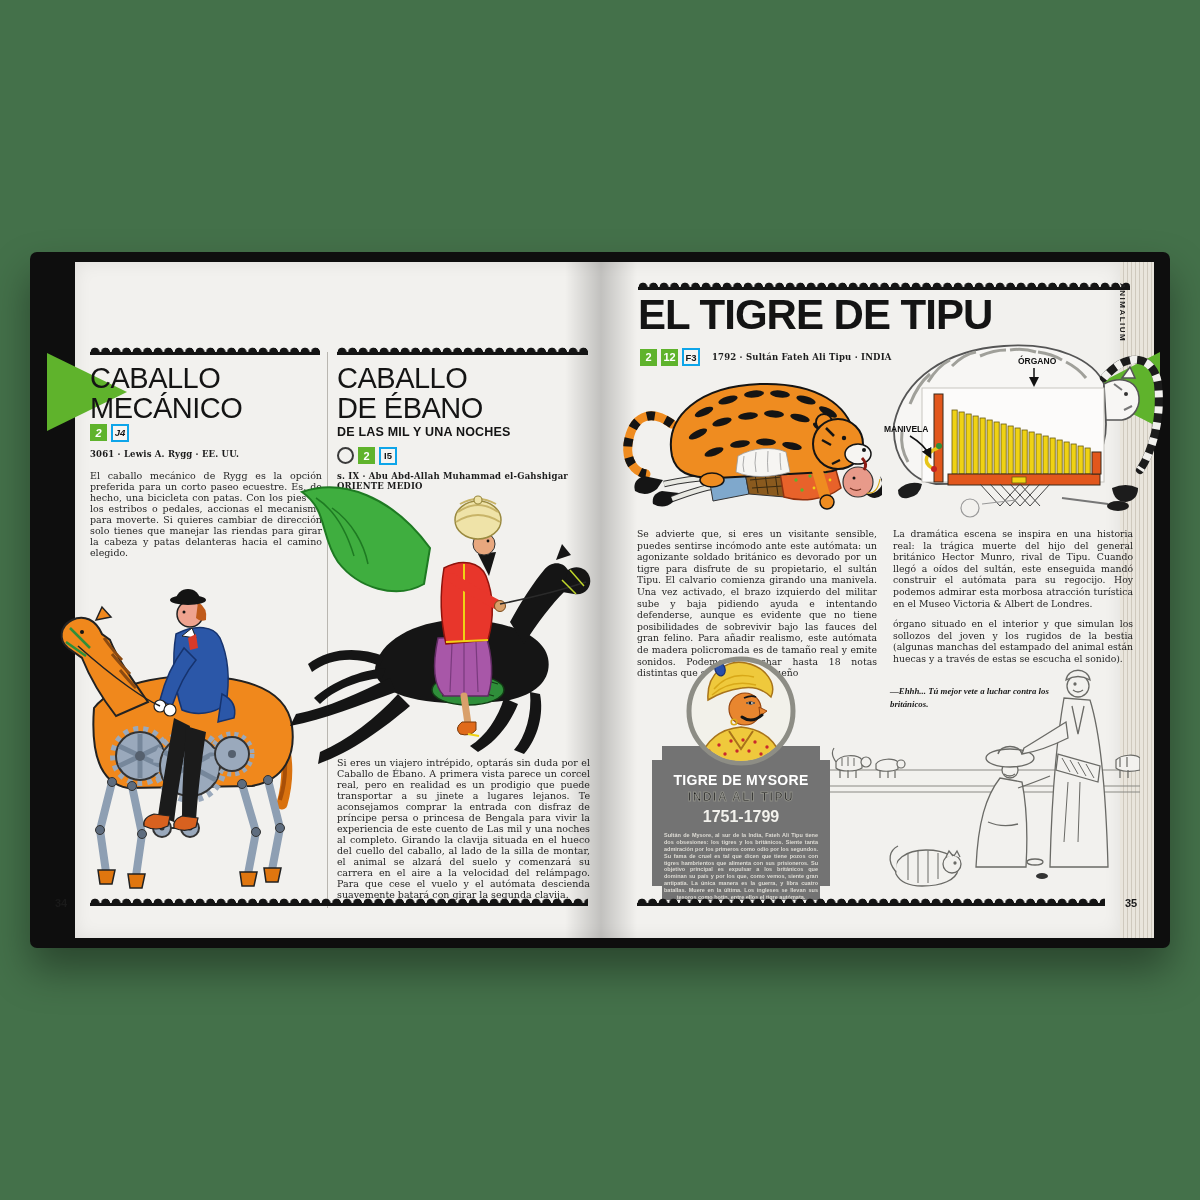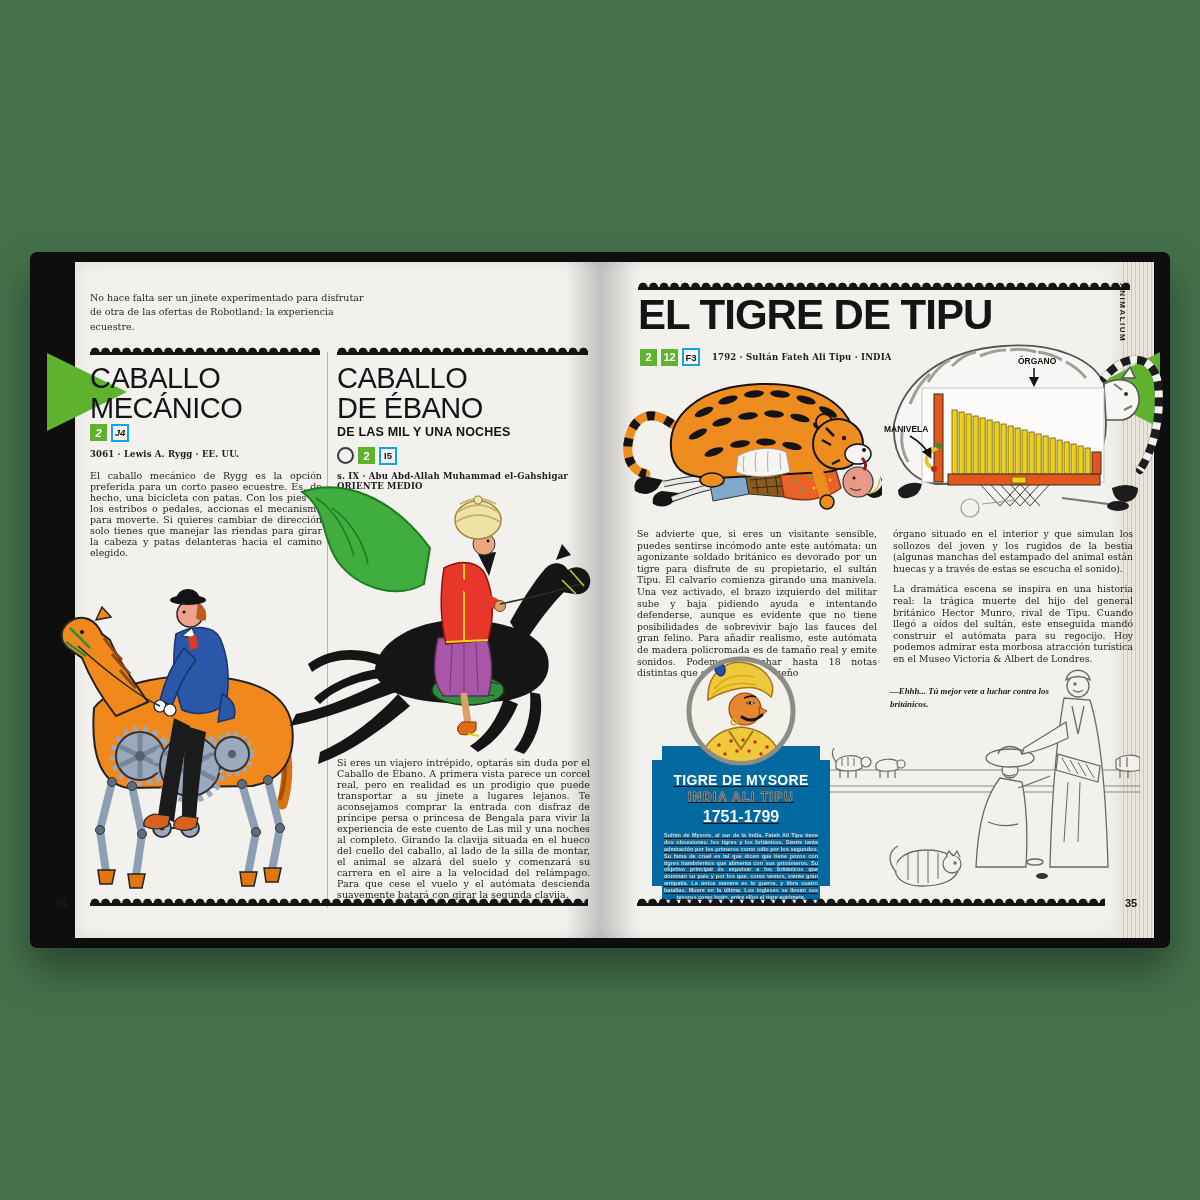--- a/index.html
+++ b/index.html
@@ -48,46 +48,45 @@
   .animalium{position:absolute;left:1118px;top:283px;writing-mode:vertical-rl;
     font-size:8px;font-weight:bold;letter-spacing:1.5px;color:#222;}
   .colA{position:absolute;left:637px;top:528px;width:240px;font-family:"DejaVu Serif",serif;
     font-size:9.3px;line-height:1.25;text-align:justify;color:#1f1f1f;}
   .colB{position:absolute;left:893px;top:528px;width:240px;font-family:"DejaVu Serif",serif;
     font-size:9.3px;line-height:1.25;text-align:justify;color:#1f1f1f;}
   .colB p{margin:0 0 9px 0;}
   .speech{position:absolute;left:890px;top:685px;width:190px;font-family:Liberation Serif, serif;
     font-style:italic;font-weight:bold;font-size:8.8px;line-height:1.45;color:#1a1a1a;}
   
-  .plaque{position:absolute;left:652px;top:746px;width:178px;height:154px;background:#0369a1;
+  .plaque{position:absolute;left:652px;top:746px;width:178px;height:154px;background:#737373;
     clip-path:polygon(0 14px,10px 14px,10px 0,calc(100% - 10px) 0,calc(100% - 10px) 14px,100% 14px,
       100% calc(100% - 14px),calc(100% - 10px) calc(100% - 14px),calc(100% - 10px) 100%,
       10px 100%,10px calc(100% - 14px),0 calc(100% - 14px));
-    text-align:center;overflow:hidden;text-decoration:underline;}
+    text-align:center;overflow:hidden;}
   .plaque-title{margin-top:26px;font-weight:900;font-size:14px;color:#fff;letter-spacing:.3px;}
   .plaque-sub{margin-top:2px;font-weight:900;font-size:12px;letter-spacing:1.5px;color:#161616;
     -webkit-text-stroke:1px #8f8f88;}
   .plaque-dates{margin-top:4px;font-weight:bold;font-size:16px;color:#f2f1ec;}
   .plaque-body{margin:6px 12px 0 12px;font-weight:bold;font-size:5.5px;line-height:1.25;
     color:#dddbd4;text-align:justify;text-align-last:center;}
   .portrait{position:absolute;left:684px;top:654px;width:114px;height:114px;}
   svg text{font-family:"Liberation Sans",sans-serif;}
 </style>
 </head>
 <body>
 
 <div class="stage">
 
   <div class="book">
     <div class="pages"></div>
     <div class="page-stack"></div>
     <div class="gutter"></div>
   </div>
 
-  <div class="intro serif">No hace falta ser un jinete experimentado para disfrutar de otra de las ofertas de Robotland: la experiencia ecuestre.</div>
 
   <div class="tri-right" style="left:47px;top:353px;"></div>
   <div class="divider"></div>
 
   <div class="scallop" style="left:90px;top:343px;width:230px;"></div>
   <div class="scallop" style="left:337px;top:343px;width:251px;"></div>
 
   <div class="col1">
     <div class="headline">
       <div>CABALLO</div>
@@ -382,22 +381,22 @@
     <path d="M228,46 C252,18 278,24 282,52 C286,86 276,120 264,138" stroke="#f2f1ee" stroke-width="8" fill="none" stroke-dasharray="7 9"></path>
 
     <text x="8" y="100" font-size="8.5" font-weight="bold" fill="#111">MANIVELA</text>
     <path d="M34,104 C44,110 50,116 54,124" stroke="#111" stroke-width="1.5" fill="none" marker-end="url(#ah)"></path>
     <text x="142" y="32" font-size="8.5" font-weight="bold" fill="#111">ÓRGANO</text>
     <path d="M158,36 L158,52" stroke="#111" stroke-width="1.5" fill="none" marker-end="url(#ah)"></path>
   </svg>
 
   <div class="colA">Se advierte que, si eres un visitante sensible, puedes sentirse incómodo ante este autómata: un agonizante soldado británico es devorado por un tigre para disfrute de su propietario, el sultán Tipu. El calvario comienza girando una manivela. Una vez activado, el brazo izquierdo del militar sube y baja pidiendo ayuda e intentando defenderse, aunque es evidente que no tiene posibilidades de sobrevivir bajo las fauces del gran felino. Para añadir realismo, este autómata de madera policromada es de tamaño real y emite sonidos. Podemos escuchar hasta 18 notas distintas que salen de un pequeño</div>
   <div class="colB">
+    <p>La dramática escena se inspira en una historia real: la trágica muerte del hijo del general británico Hector Munro, rival de Tipu. Cuando llegó a oídos del sultán, este enseguida mandó construir el autómata para su regocijo. Hoy podemos admirar esta morbosa atracción turística en el Museo Victoria &amp; Albert de Londres.</p>
     <p>órgano situado en el interior y que simulan los sollozos del joven y los rugidos de la bestia (algunas manchas del estampado del animal están huecas y a través de estas se escucha el sonido).</p>
-    <p>La dramática escena se inspira en una historia real: la trágica muerte del hijo del general británico Hector Munro, rival de Tipu. Cuando llegó a oídos del sultán, este enseguida mandó construir el autómata para su regocijo. Hoy podemos admirar esta morbosa atracción turística en el Museo Victoria &amp; Albert de Londres.</p>
   </div>
 
   <svg style="position:absolute;left:828px;top:662px;" width="312" height="242" viewBox="0 0 312 242">
     <g stroke="#8a8a84" stroke-width="1.2">
       <line x1="0" y1="108" x2="312" y2="108"></line>
         <line x1="0" y1="124" x2="312" y2="124"></line>
       <line x1="0" y1="130" x2="312" y2="130"></line>
     </g>
 
     <g fill="#f2f1ee" stroke="#6a6a66" stroke-width="1.2">

